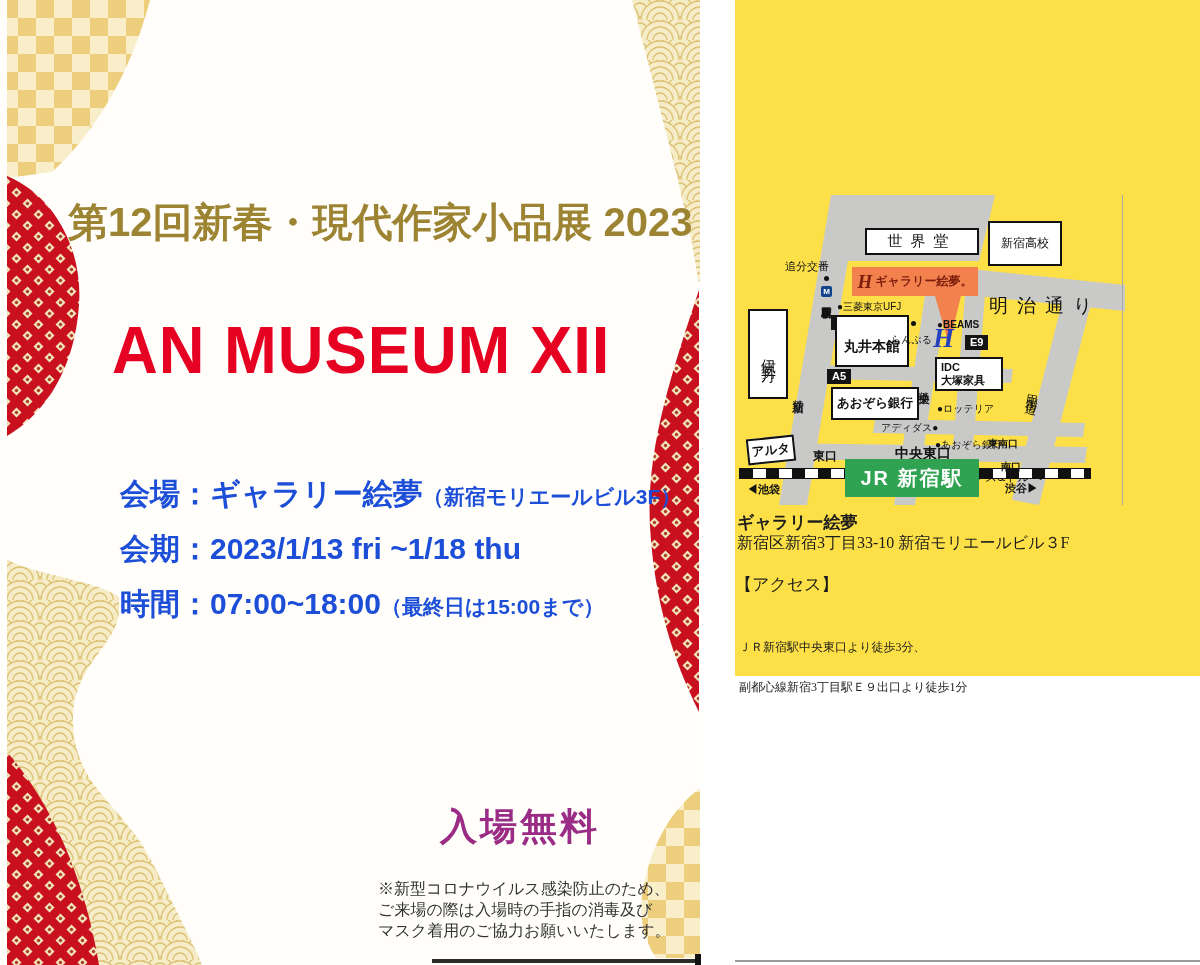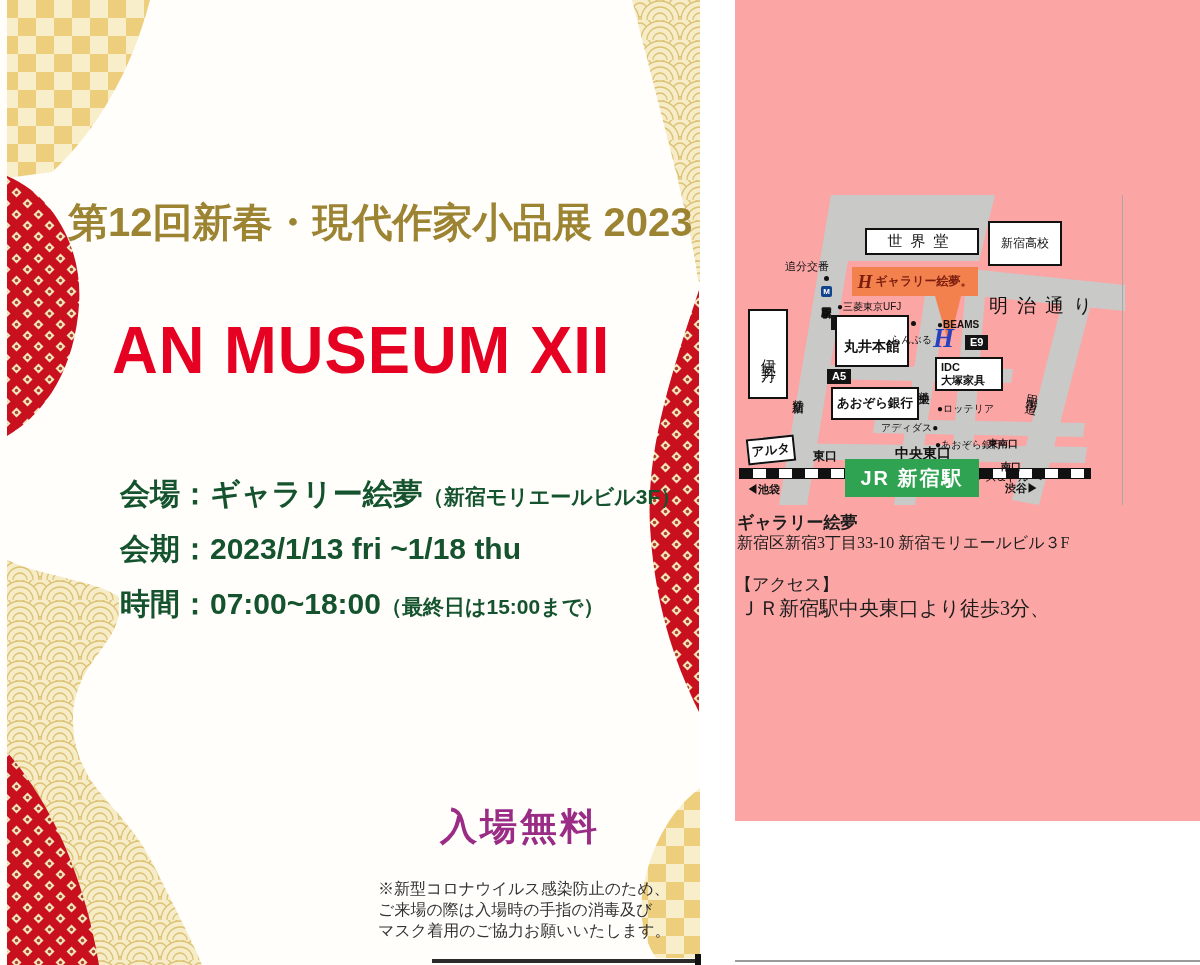--- a/index.html
+++ b/index.html
@@ -7,41 +7,41 @@
          font-family:"Liberation Sans", sans-serif;}
   .abs{position:absolute;}
 
   
   .flyer{position:absolute;left:0;top:0;width:700px;height:965px;background:#fffefb;}
   .deco{position:absolute;left:0;top:0;}
   .flyer-title{position:absolute;left:68px;top:195px;width:625px;font-size:40px;font-weight:bold;
                color:#9d8433;letter-spacing:0px;white-space:nowrap;}
   .main-title{position:absolute;left:112px;top:312px;font-size:66px;font-weight:900;color:#e60021;
               letter-spacing:1px;transform:scaleX(0.96);transform-origin:left;white-space:nowrap;}
-  .gold-line{position:absolute;left:120px;color:#14532d;font-weight:bold;white-space:nowrap;}
+  .gold-line{position:absolute;left:120px;color:#1d4ed8;font-weight:bold;white-space:nowrap;}
   .gold-big{font-size:30px;}
   .gold-small{font-size:21px;}
   .admission{position:absolute;left:440px;top:802px;font-family:"Liberation Serif", serif;
              font-size:37px;font-weight:bold;color:#9a2c86;letter-spacing:3px;}
   .covid-note{position:absolute;left:378px;top:878px;font-family:"Liberation Serif", serif;
               font-size:16px;line-height:21px;color:#333;}
   .scanline-left{position:absolute;left:432px;top:959px;width:268px;height:4px;background:#2b2b2b;}
   .scantick{position:absolute;left:695px;top:954px;width:6px;height:11px;background:#111;}
 
   
-  .card{position:absolute;left:735px;top:0;width:465px;height:821px;background:#fca5a5;}
+  .card{position:absolute;left:735px;top:0;width:465px;height:676px;background:#fde047;}
   .scanline-right{position:absolute;left:0;top:960px;width:465px;height:2px;background:#9a9a9a;}
   .info-name{position:absolute;left:2px;top:511px;font-family:"Liberation Serif", serif;
              font-size:17px;font-weight:bold;color:#1c1c1c;}
   .info-address{position:absolute;left:2px;top:533px;font-family:"Liberation Serif", serif;
                 font-size:16px;color:#1c1c1c;white-space:nowrap;}
   .info-access-h{position:absolute;left:0px;top:573px;font-family:"Liberation Serif", serif;
                  font-size:17px;color:#1c1c1c;}
   .info-access{position:absolute;left:4px;font-family:"Liberation Serif", serif;
-               font-size:20px;color:#1c1c1c;white-space:nowrap;}
+               font-size:12px;color:#1c1c1c;white-space:nowrap;margin-top:44px;}
 
   
   .map{position:absolute;left:10px;top:195px;width:380px;height:310px;font-family:"Liberation Sans", sans-serif;}
   .map .lbl{position:absolute;color:#111;white-space:nowrap;}
   .map .vtext{writing-mode:vertical-rl;text-orientation:upright;}
   .map .bldg{position:absolute;background:#fff;border:2px solid #111;box-sizing:border-box;
              display:flex;align-items:center;justify-content:center;color:#111;}
   .map .blackbox{position:absolute;background:#141414;color:#fff;font-size:11px;font-weight:bold;
                  padding:1px 5px;line-height:13px;}
   .banner{position:absolute;left:107px;top:72px;width:126px;height:29px;background:#f3814e;
@@ -225,17 +225,18 @@
 
       <div class="lbl" style="left:244px;top:98px;font-size:19px;font-weight:normal;letter-spacing:9px;">明治通り</div>
 
       <div class="map-border"></div>
     </div>
 
     <div class="info-name">ギャラリー絵夢</div>
     <div class="info-address">新宿区新宿3丁目33-10  新宿モリエールビル３F</div>
     <div class="info-access-h">【アクセス】</div>
     <div class="info-access" style="top:595px;">ＪＲ新宿駅中央東口より徒歩3分、</div>
+    <div class="info-access" style="top:635px;">副都心線新宿3丁目駅Ｅ９出口より徒歩1分</div>
 
     <div class="scanline-right"></div>
   </div>
 
 </div>
 
 </body></html>

